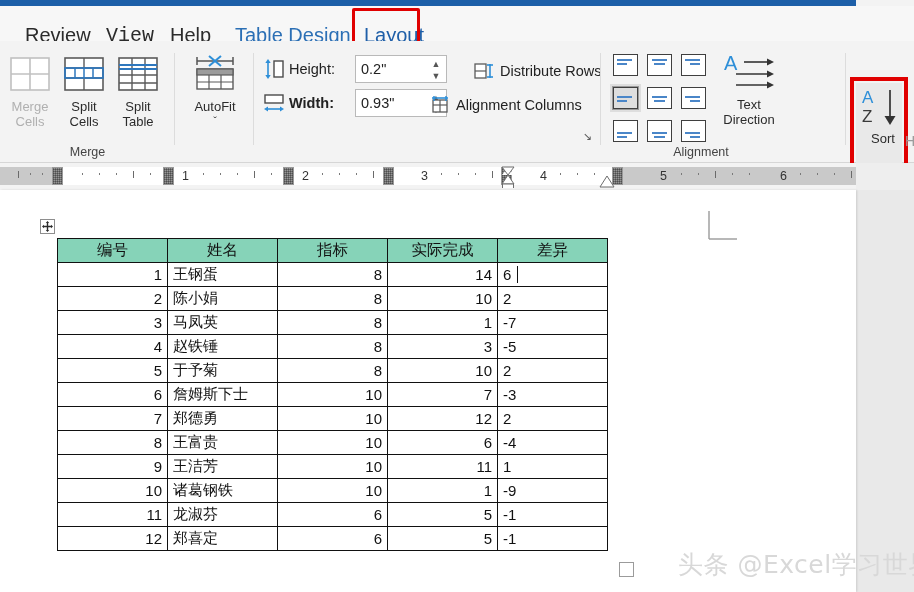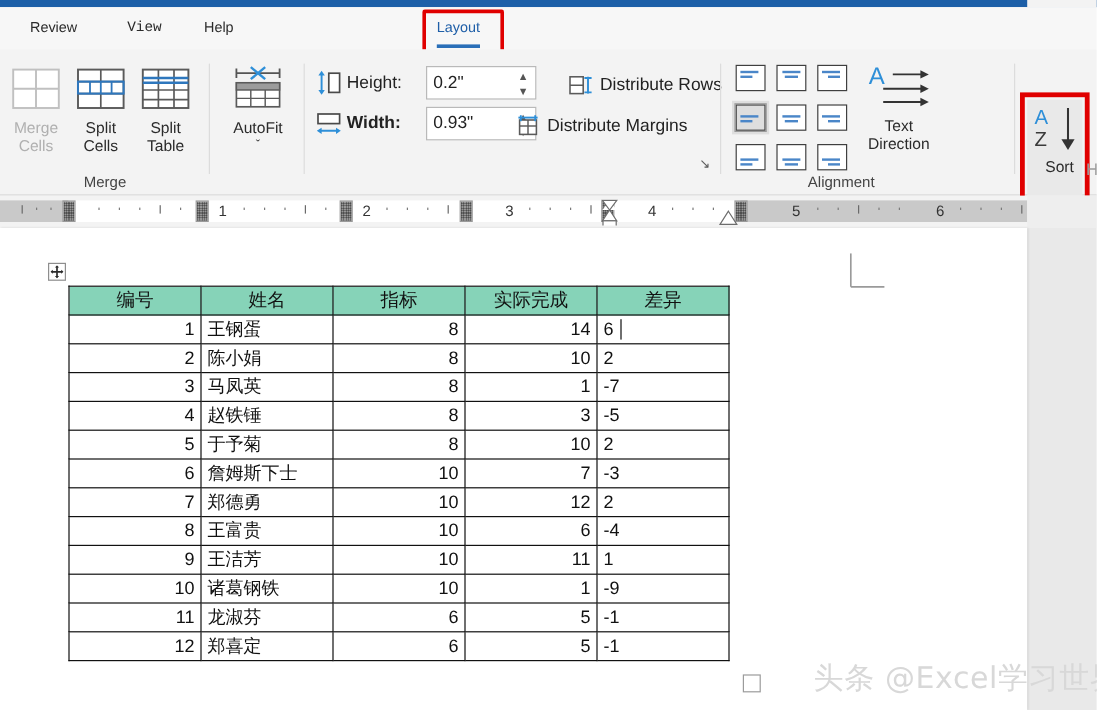--- a/index.html
+++ b/index.html
@@ -20,22 +20,22 @@
   .titlebar-accent .right-pad{
     position:absolute; right:0; top:0; width:58px; height:6px; background:#f3f3f3;
   }
 
   
   .tabstrip {
     position:absolute; left:0; top:6px; width:914px; height:35px;
     background:#f7f7f7;
   }
   .tab {
-    position:absolute; top:0; height:35px; line-height:35px;
-    font-size:12px; color:#2b2b2b; padding:0 7px; white-space:nowrap;
+    position:absolute; top:12px; height:35px; line-height:35px;
+    font-size:20px; color:#2b2b2b; padding:0 7px; white-space:nowrap;
   }
   .tab.blue { color:#2b6fb5; }
   .tab.active { color:#1f5fa8; }
   .tab.active .tab-underline{
     position:absolute; left:7px; right:7px; bottom:1px; height:3px; background:#2a6fb8;
   }
 
   .redbox-tab{
     position:absolute; left:352px; top:8px; width:68px; height:45px;
     border:3px solid #e00000; border-radius:2px; pointer-events:none;
@@ -175,20 +175,21 @@
 <body>
 
 <div class="titlebar-accent">
   <div class="right-pad"></div>
 </div>
 
 <div class="tabstrip">
   <div class="tab" style="left:18px;"><span>Review</span></div>
   <div class="tab" style="left:99px;font-family:Liberation Mono, monospace;"><span>View</span></div>
   <div class="tab" style="left:163px;"><span>Help</span></div>
+  <div class="tab blue" style="left:228px;"><span>Table Design</span></div>
   <div class="tab active" style="left:357px;">
     <span>Layout</span>
     <span class="tab-underline"></span>
   </div>
 </div>
 <div class="redbox-tab"></div>
 
 <div class="ribbon">
 
   <div class="group" style="left:0px; width:175px;">
@@ -321,21 +322,21 @@
       <span style="position:absolute;left:0;top:3px;">
         <svg width="20" height="20" viewBox="0 0 20 20" aria-hidden="true">
           <rect x="3" y="5" width="14" height="12" fill="#fff" stroke="#5a5a5a" stroke-width="1.3"></rect>
           <line x1="10" y1="5" x2="10" y2="17" stroke="#5a5a5a" stroke-width="1.2"></line>
           <line x1="3" y1="10" x2="17" y2="10" stroke="#5a5a5a" stroke-width="1.2"></line>
           <line x1="2" y1="3" x2="18" y2="3" stroke="#2e8fd8" stroke-width="1.6"></line>
           <line x1="4" y1="1" x2="4" y2="6" stroke="#2e8fd8" stroke-width="1.5"></line>
           <line x1="16" y1="1" x2="16" y2="6" stroke="#2e8fd8" stroke-width="1.5"></line>
         </svg>
       </span>
-      <span>Distribute Margins</span>
+      <span>Alignment Columns</span>
     </div>
 
     <div class="dlg-launcher" style="right:8px; bottom:20px;">↘</div>
 
   </div>
 
   <div class="vsep" style="left:600px;"></div>
 
   <div class="group" style="left:601px; width:243px;">
 

